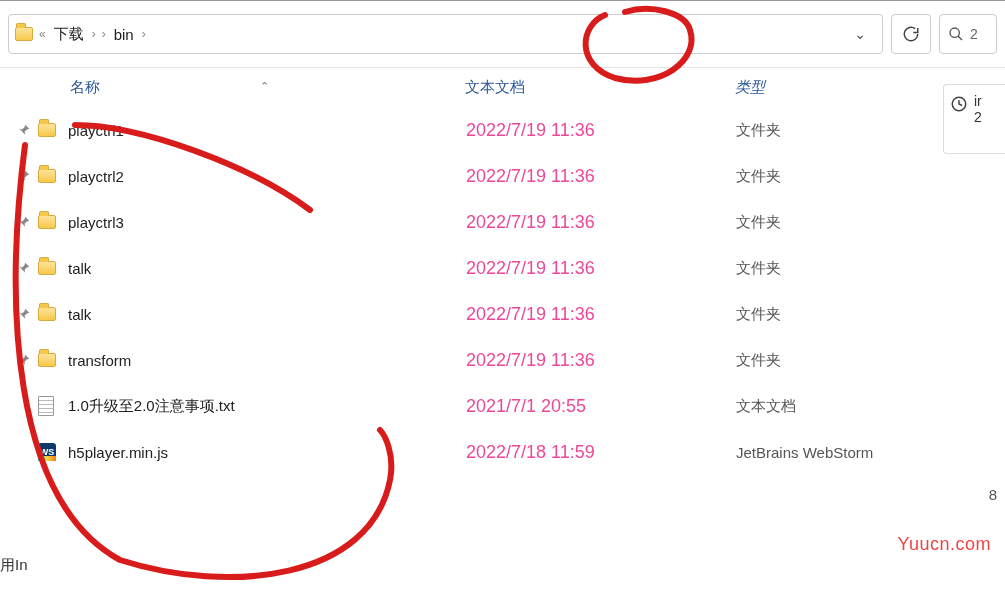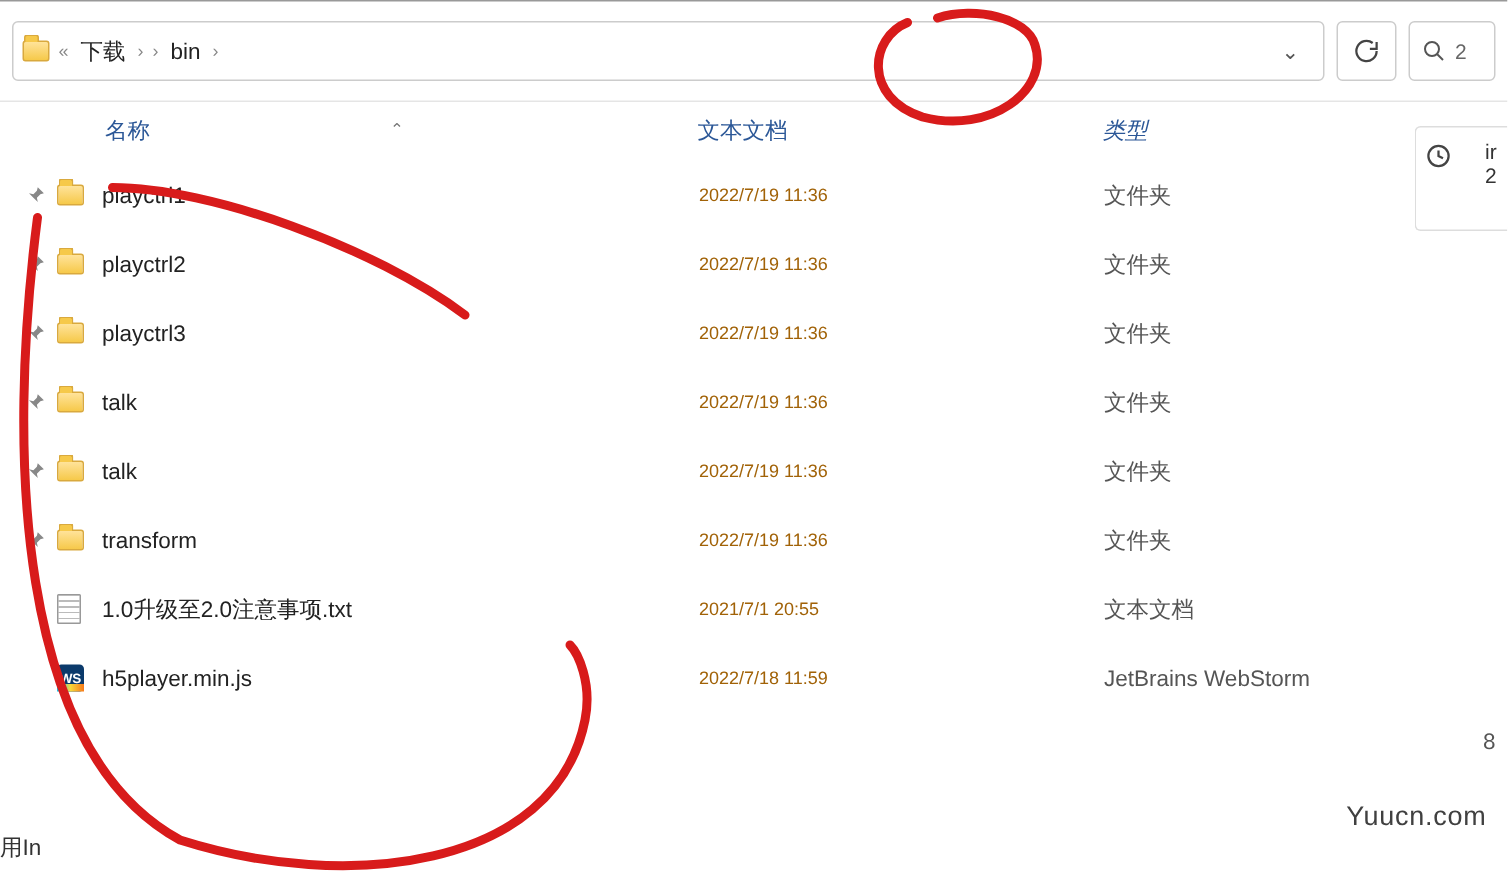--- a/index.html
+++ b/index.html
@@ -120,22 +120,22 @@
     width: 30px;
     display: flex; 
   }
   .name-col {
     width: 398px;
     color: #222;
     font-size: 15px;
   }
   .date-col {
     width: 270px;
-    color: #a16207;
-    font-size: 12px;
+    color: #ec4899;
+    font-size: 18px;
   }
   .type-col {
     width: 230px;
     color: #555;
     font-size: 15px;
   }
   .txt-icon {
     width: 16px; height: 20px;
     border: 1px solid #999;
     background: repeating-linear-gradient(
@@ -163,31 +163,31 @@
     position: absolute;
     right: 0; top: 84px;
     width: 62px;
     height: 70px;
     border: 1px solid #ddd;
     border-right: none;
     border-radius: 4px 0 0 4px;
     background:#fff;
     padding: 8px 6px;
     display: flex;
-    gap: 22px;
+    gap: 6px;
     align-items: flex-start;
     color:#333;
     font-size: 14px;
     overflow: hidden;
   }
   .right-panel svg { flex-shrink:0; margin-top:2px; }
   .watermark {
     position: absolute;
     right: 14px; bottom: 42px;
-    color: #404040;
+    color: #ef4444;
     font-size: 18px;
     font-weight: 500;
     letter-spacing: 0.5px;
   }
   .bottom-text {
     position: absolute;
     left: 0; bottom: 22px;
     font-size: 15px;
     color: #333;
     text-align: right;

